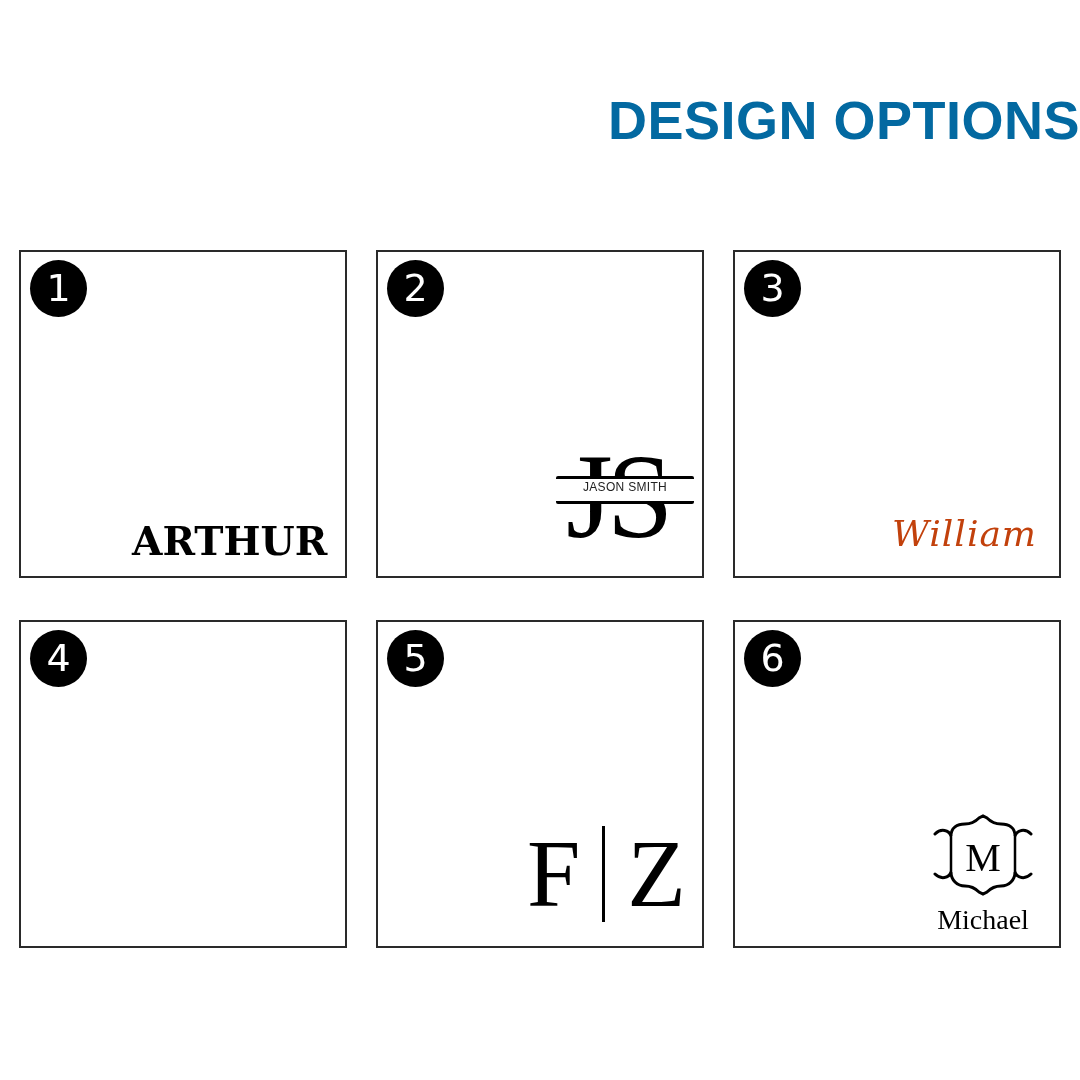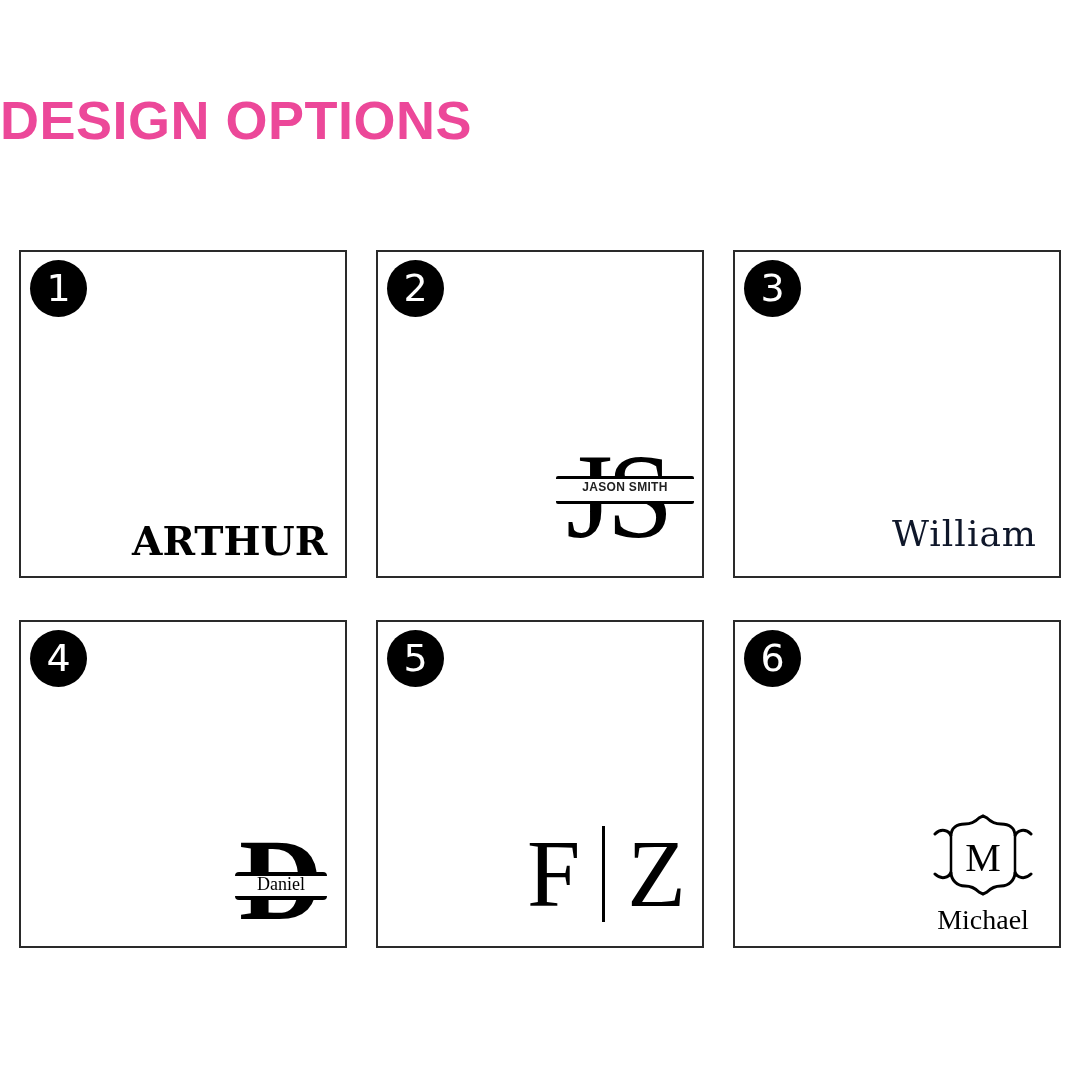--- a/index.html
+++ b/index.html
@@ -1,33 +1,33 @@
 <!DOCTYPE html>
 <html><head>
   <meta charset="utf-8">
   <style>
     html, body { margin:0; padding:0; }
     body { width:1080px; height:1080px; background:#ffffff; position:relative; overflow:hidden; font-family:"Liberation Sans", sans-serif; }
-    .title { position:absolute; top:86px; left:0; width:1080px; text-align:left; font-family:"Liberation Sans", sans-serif; font-weight:700; font-size:54px; letter-spacing:0.5px; color:#ec4899; line-height:68px; }
+    .title { position:absolute; top:86px; left:0; width:1080px; text-align:right; font-family:"Liberation Sans", sans-serif; font-weight:700; font-size:54px; letter-spacing:0.5px; color:#0369a1; line-height:68px; }
     .box { position:absolute; width:324px; height:324px; border:2px solid #2a2a2a; box-sizing:content-box; background:#fff; }
     .num { position:absolute; left:9px; top:8px; width:57px; height:57px; border-radius:50%; background:#000; color:#fff; font-family:"DejaVu Sans", sans-serif; font-size:38px; line-height:57px; text-align:center; }
     .b1 { left:19px; top:250px; } .b2 { left:376px; top:250px; } .b3 { left:733px; top:250px; }
     .b4 { left:19px; top:620px; } .b5 { left:376px; top:620px; } .b6 { left:733px; top:620px; }
 
     
     .arthur { position:absolute; right:18px; bottom:12px; font-family:"DejaVu Serif", serif; font-weight:700; font-size:40px; letter-spacing:0px; color:#000; transform:scaleX(0.98); transform-origin:right bottom; }
 
     
     .js { position:absolute; left:178px; top:192px; width:140px; height:130px; }
     .js .letters { position:absolute; left:10px; top:-12px; font-family:"Liberation Serif", serif; font-size:120px; line-height:130px; color:#000; letter-spacing:-6px; }
     .js .band { position:absolute; left:0; top:32px; width:138px; height:22px; background:#fff; border-top:3px solid #000; border-bottom:3px solid #000; border-radius:2px; }
-    .js .name { position:absolute; left:0; top:34px; width:138px; text-align:center; font-family:"Liberation Sans", sans-serif; font-weight:700; font-size:12px; line-height:18px; color:#222; letter-spacing:0.3px; }
+    .js .name { position:absolute; left:0; top:34px; width:138px; text-align:center; font-family:"Liberation Sans", sans-serif; font-weight:400; font-size:12px; line-height:18px; color:#222; letter-spacing:0.3px; }
 
     
-    .william { position:absolute; right:22px; bottom:22px; font-family:"DejaVu Serif", serif; font-size:36px; color:#0f172a; letter-spacing:1px; }
+    .william { position:absolute; right:22px; bottom:22px; font-family:"DejaVu Serif", serif; font-style:italic; font-size:36px; color:#c2410c; letter-spacing:1px; }
 
     
     .dan { position:absolute; left:214px; top:212px; width:94px; height:102px; }
     .dan .letter { position:absolute; left:4px; top:-14px; font-family:"Liberation Serif", serif; font-weight:700; font-size:116px; line-height:120px; color:#000; }
     .dan .band { position:absolute; left:0; top:38px; width:92px; height:20px; background:#fff; border-top:4px solid #000; border-bottom:4px solid #000; border-radius:4px; }
     .dan .name { position:absolute; left:0; top:40px; width:92px; text-align:center; font-family:"Liberation Serif", serif; font-size:18px; line-height:20px; color:#000; }
 
     
     .fz { position:absolute; right:16px; bottom:24px; font-family:"Liberation Serif", serif; font-size:96px; line-height:96px; color:#000; display:flex; align-items:center; }
     .fz .sep { display:inline-block; width:3px; height:96px; background:#000; margin:0 22px 0 22px; }
@@ -57,25 +57,20 @@
   </div>
 </div>
 
 <div class="box b3">
   <div class="num">3</div>
   <div class="william">William</div>
 </div>
 
 <div class="box b4">
   <div class="num">4</div>
-  <div class="dan">
-    <div class="letter">D</div>
-    <div class="band"></div>
-    <div class="name">Daniel</div>
-  </div>
 </div>
 
 <div class="box b5">
   <div class="num">5</div>
   <div class="fz">
     <span>F</span>
     <span class="sep"></span>
     <span>Z</span>
   </div>
 </div>

